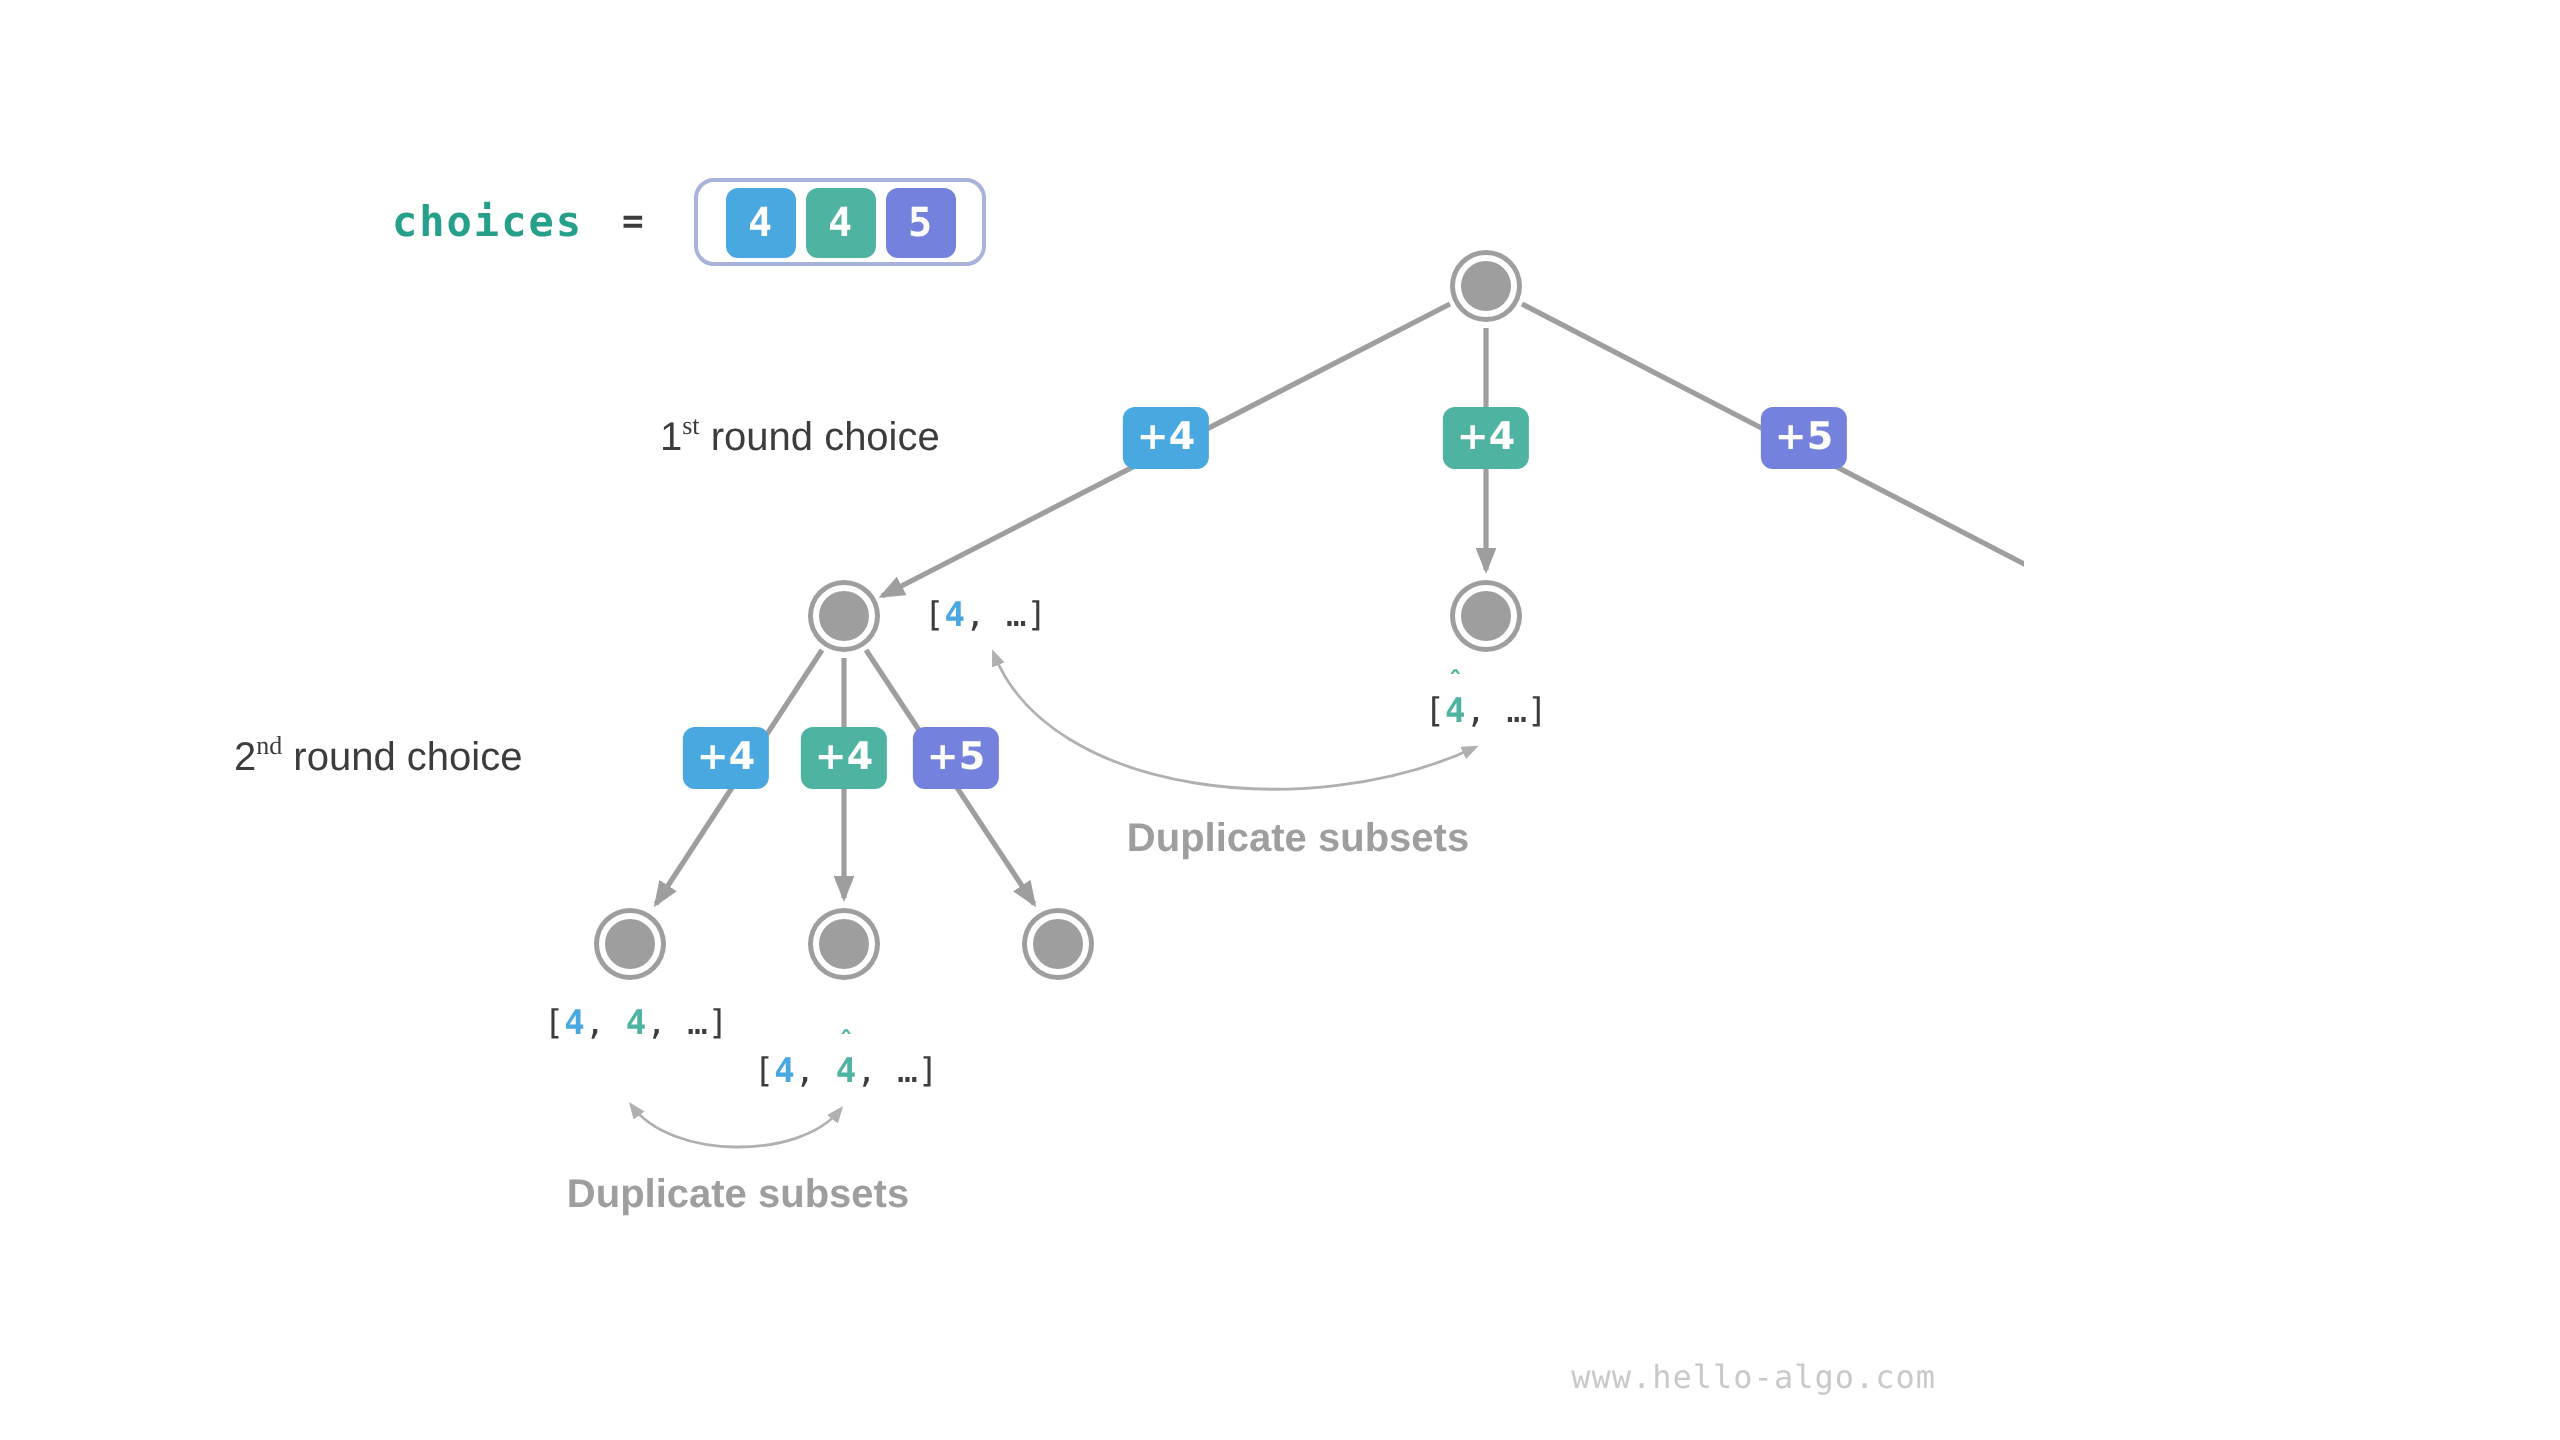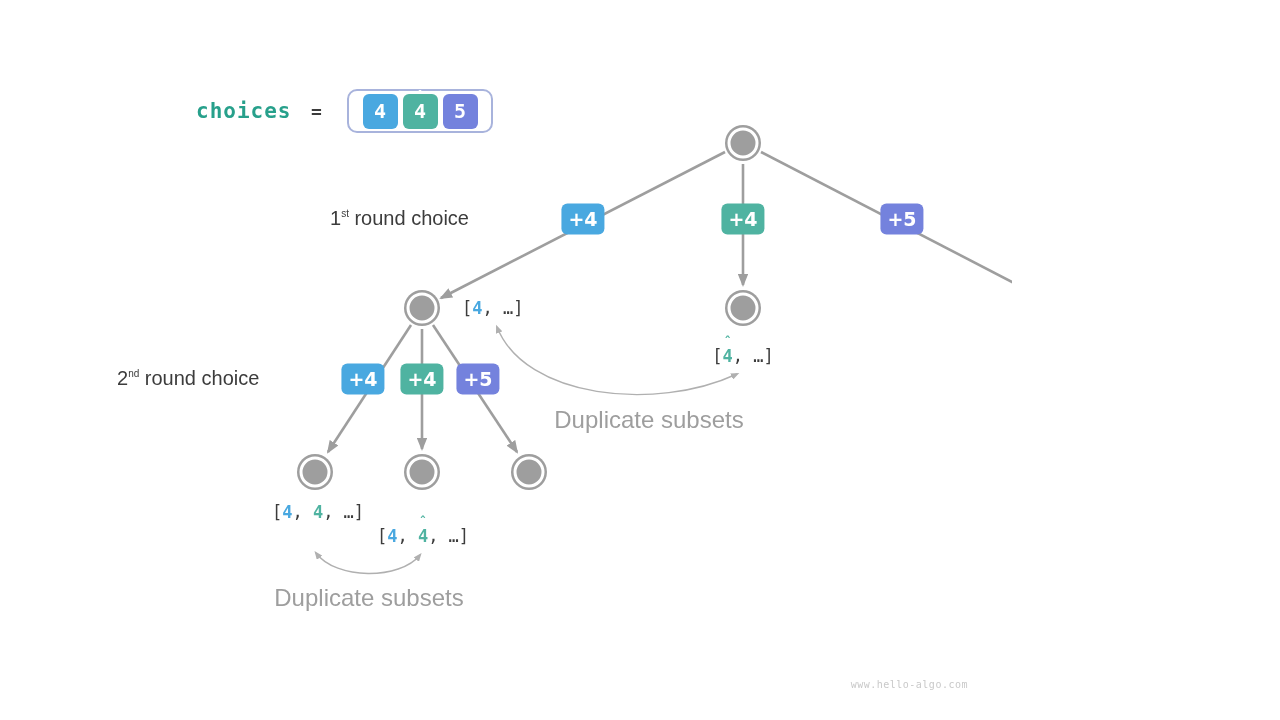--- a/index.html
+++ b/index.html
@@ -65,45 +65,45 @@
   .tile .hat{
     position:absolute;top:0px;left:50%;transform:translateX(-50%);
     font-size:15px;line-height:9px;color:#fff;font-weight:bold;
   }
 
   .round-label{
     position:absolute;transform:translateY(-50%);
     font-family:"Liberation Sans","DejaVu Sans",sans-serif;
     font-size:20px;color:var(--text-dark);white-space:nowrap;
   }
-  .round-label sup{font-size:10px;}
+  .round-label sup{font-size:13px;font-family:Liberation Serif, serif;}
 
   .slabel{
     position:absolute;transform:translate(-50%,-50%);
     font-family:"DejaVu Sans Mono",monospace;font-size:17px;
     color:var(--text-dark);white-space:nowrap;
   }
   .slabel.la{transform:translate(0,-50%);}
   .cv{position:relative;font-weight:bold;}
   .c-blue{color:var(--blue);}
   .c-green{color:var(--green);}
   .cv .hat2{
     position:absolute;top:-9px;left:50%;transform:translateX(-50%);
     font-size:13px;line-height:10px;font-weight:bold;
   }
 
   .dup-label{
     position:absolute;transform:translate(-50%,-50%);
-    font-family:"Liberation Sans","DejaVu Sans",sans-serif;font-weight:normal;
-    font-size:24px;color:var(--label-gray);white-space:nowrap;
+    font-family:"Liberation Sans","DejaVu Sans",sans-serif;font-weight:bold;
+    font-size:20px;color:var(--label-gray);white-space:nowrap;
   }
 
   .watermark{
     position:absolute;right:44px;top:679px;
-    font-family:"DejaVu Sans Mono",monospace;font-size:10px;
+    font-family:"DejaVu Sans Mono",monospace;font-size:16px;
     color:var(--watermark-gray);letter-spacing:0.5px;
   }
 </style>
 </head>
 <body>
 
 <div class="canvas">
 
   <svg class="edges" width="1280" height="720" viewBox="0 0 1280 720">
     <defs>

